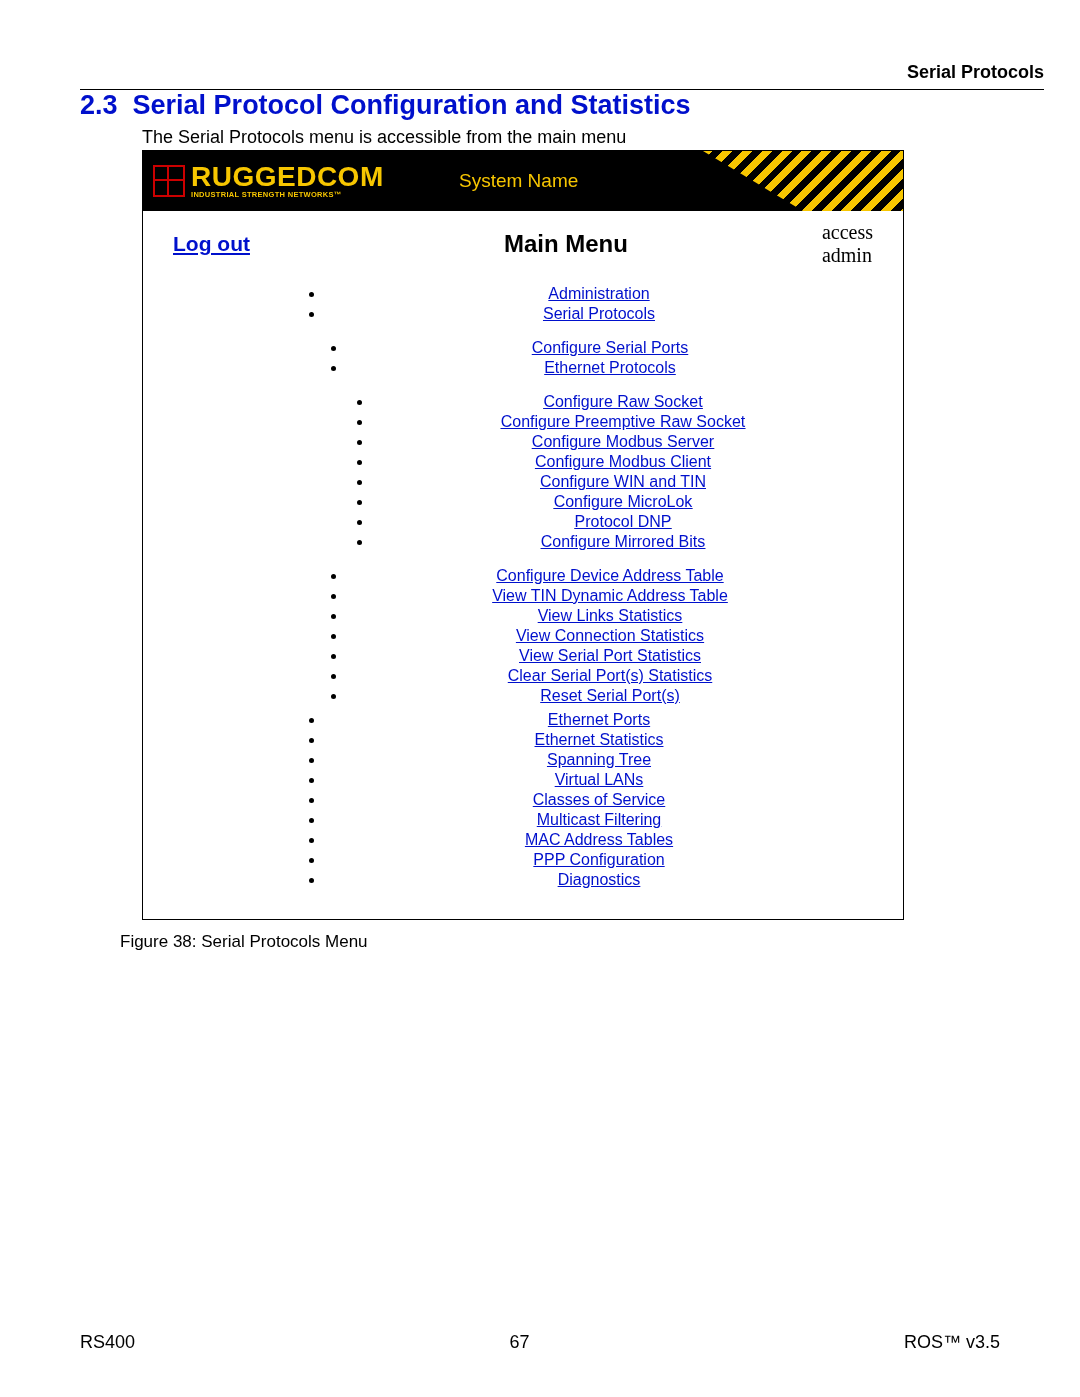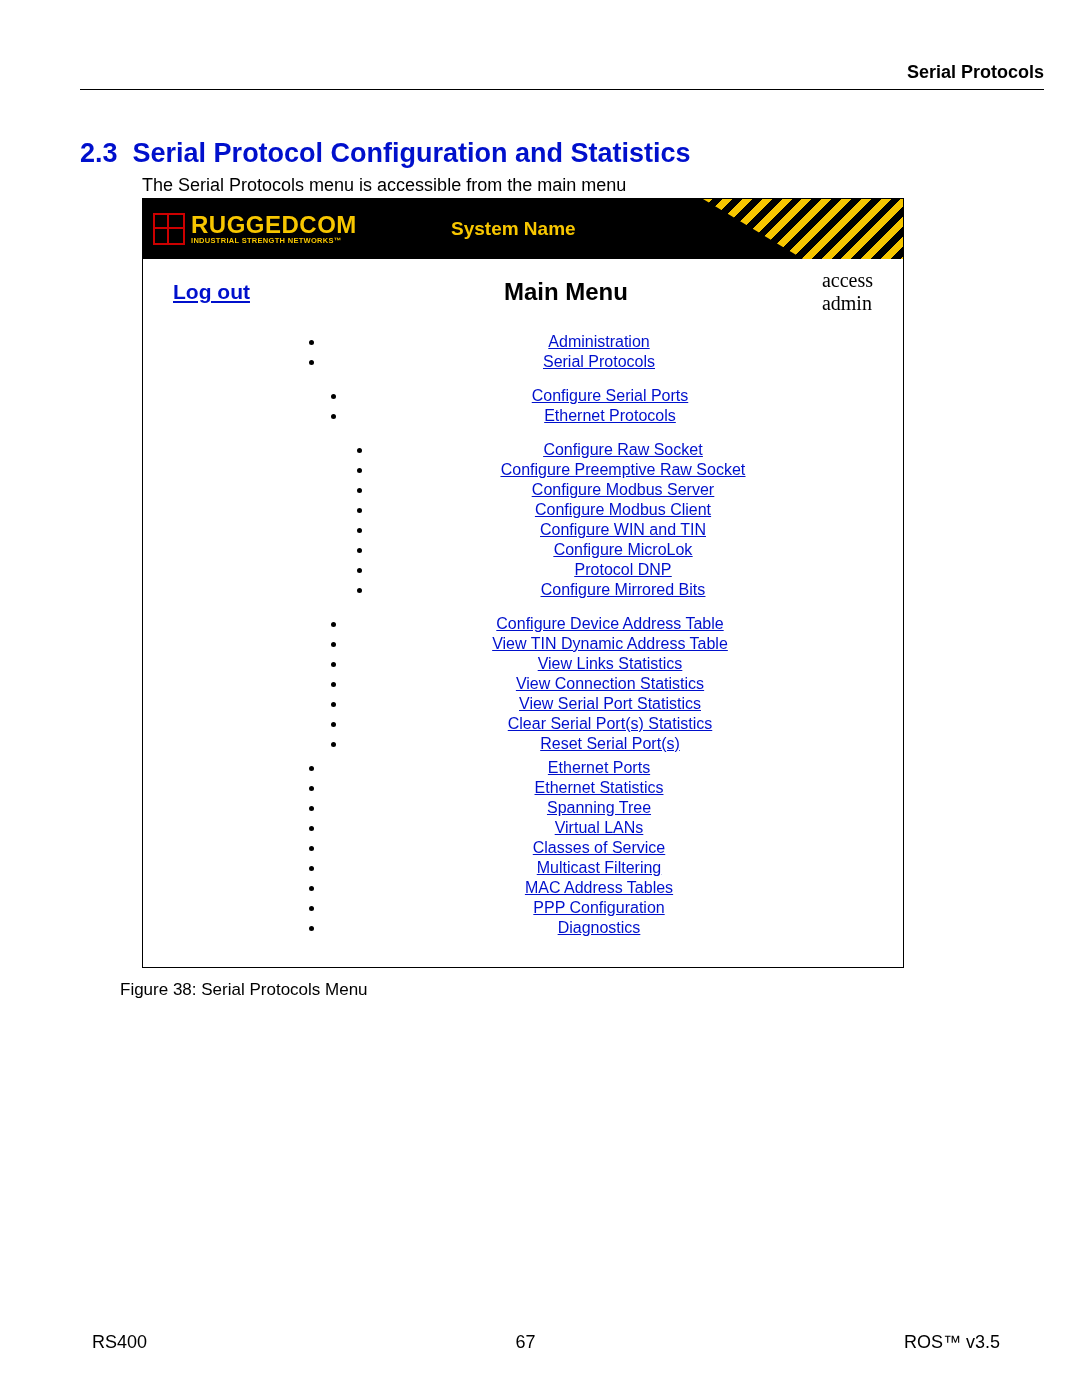--- a/index.html
+++ b/index.html
@@ -21,21 +21,20 @@
     text-align: right;
     font-weight: bold;
     font-size: 18px;
     padding-bottom: 6px;
     border-bottom: 1px solid #000;
   }
   .section-heading {
     color: #0010cc;
     font-weight: bold;
     font-size: 27px;
-    margin-top: 48px;
     margin-bottom: 6px;
   }
   .intro-text {
     margin-left: 62px;
     font-size: 18px;
     margin-bottom: 2px;
   }
   .screenshot {
     margin-left: 62px;
     border: 1px solid #000;
@@ -75,36 +74,36 @@
     left: 0; top: 12px; width: 100%; height: 2px;
   }
   .logo-text-wrap {
     display: flex;
     flex-direction: column;
     line-height: 1;
   }
   .logo-text-main {
     color: #f7c600;
     font-weight: 900;
-    font-size: 24px;
+    font-size: 28px;
     letter-spacing: 0.5px;
     font-family: Arial Black, Arial, sans-serif;
   }
   .logo-text-sub {
     color: #f7c600;
     font-size: 7.5px;
     font-weight: bold;
     letter-spacing: 0.3px;
   }
   .system-name {
     color: #f7c600;
-    font-weight: bold;
+    font-weight: normal;
     font-size: 19px;
     position: absolute;
-    left: 308px;
+    left: 316px;
   }
   .hazard {
     position: absolute;
     right: 0;
     top: 0;
     width: 200px;
     height: 60px;
     background: repeating-linear-gradient(135deg,
       #f7c600 0, #f7c600 7px, #000 7px, #000 14px);
     clip-path: polygon(0 0, 100% 0, 100% 100%, 50% 100%);
@@ -162,21 +161,21 @@
   }
   .figure-caption {
     margin-left: 40px;
     font-weight: normal;
     font-size: 17px;
     margin-top: 12px;
   }
   .footer {
     position: absolute;
     bottom: 44px;
-    left: 92px;
+    left: 80px;
     right: 80px;
     display: flex;
     justify-content: space-between;
     font-size: 18px;
   }
 </style>
 </head>
 <body>
 
 <div class="page">

